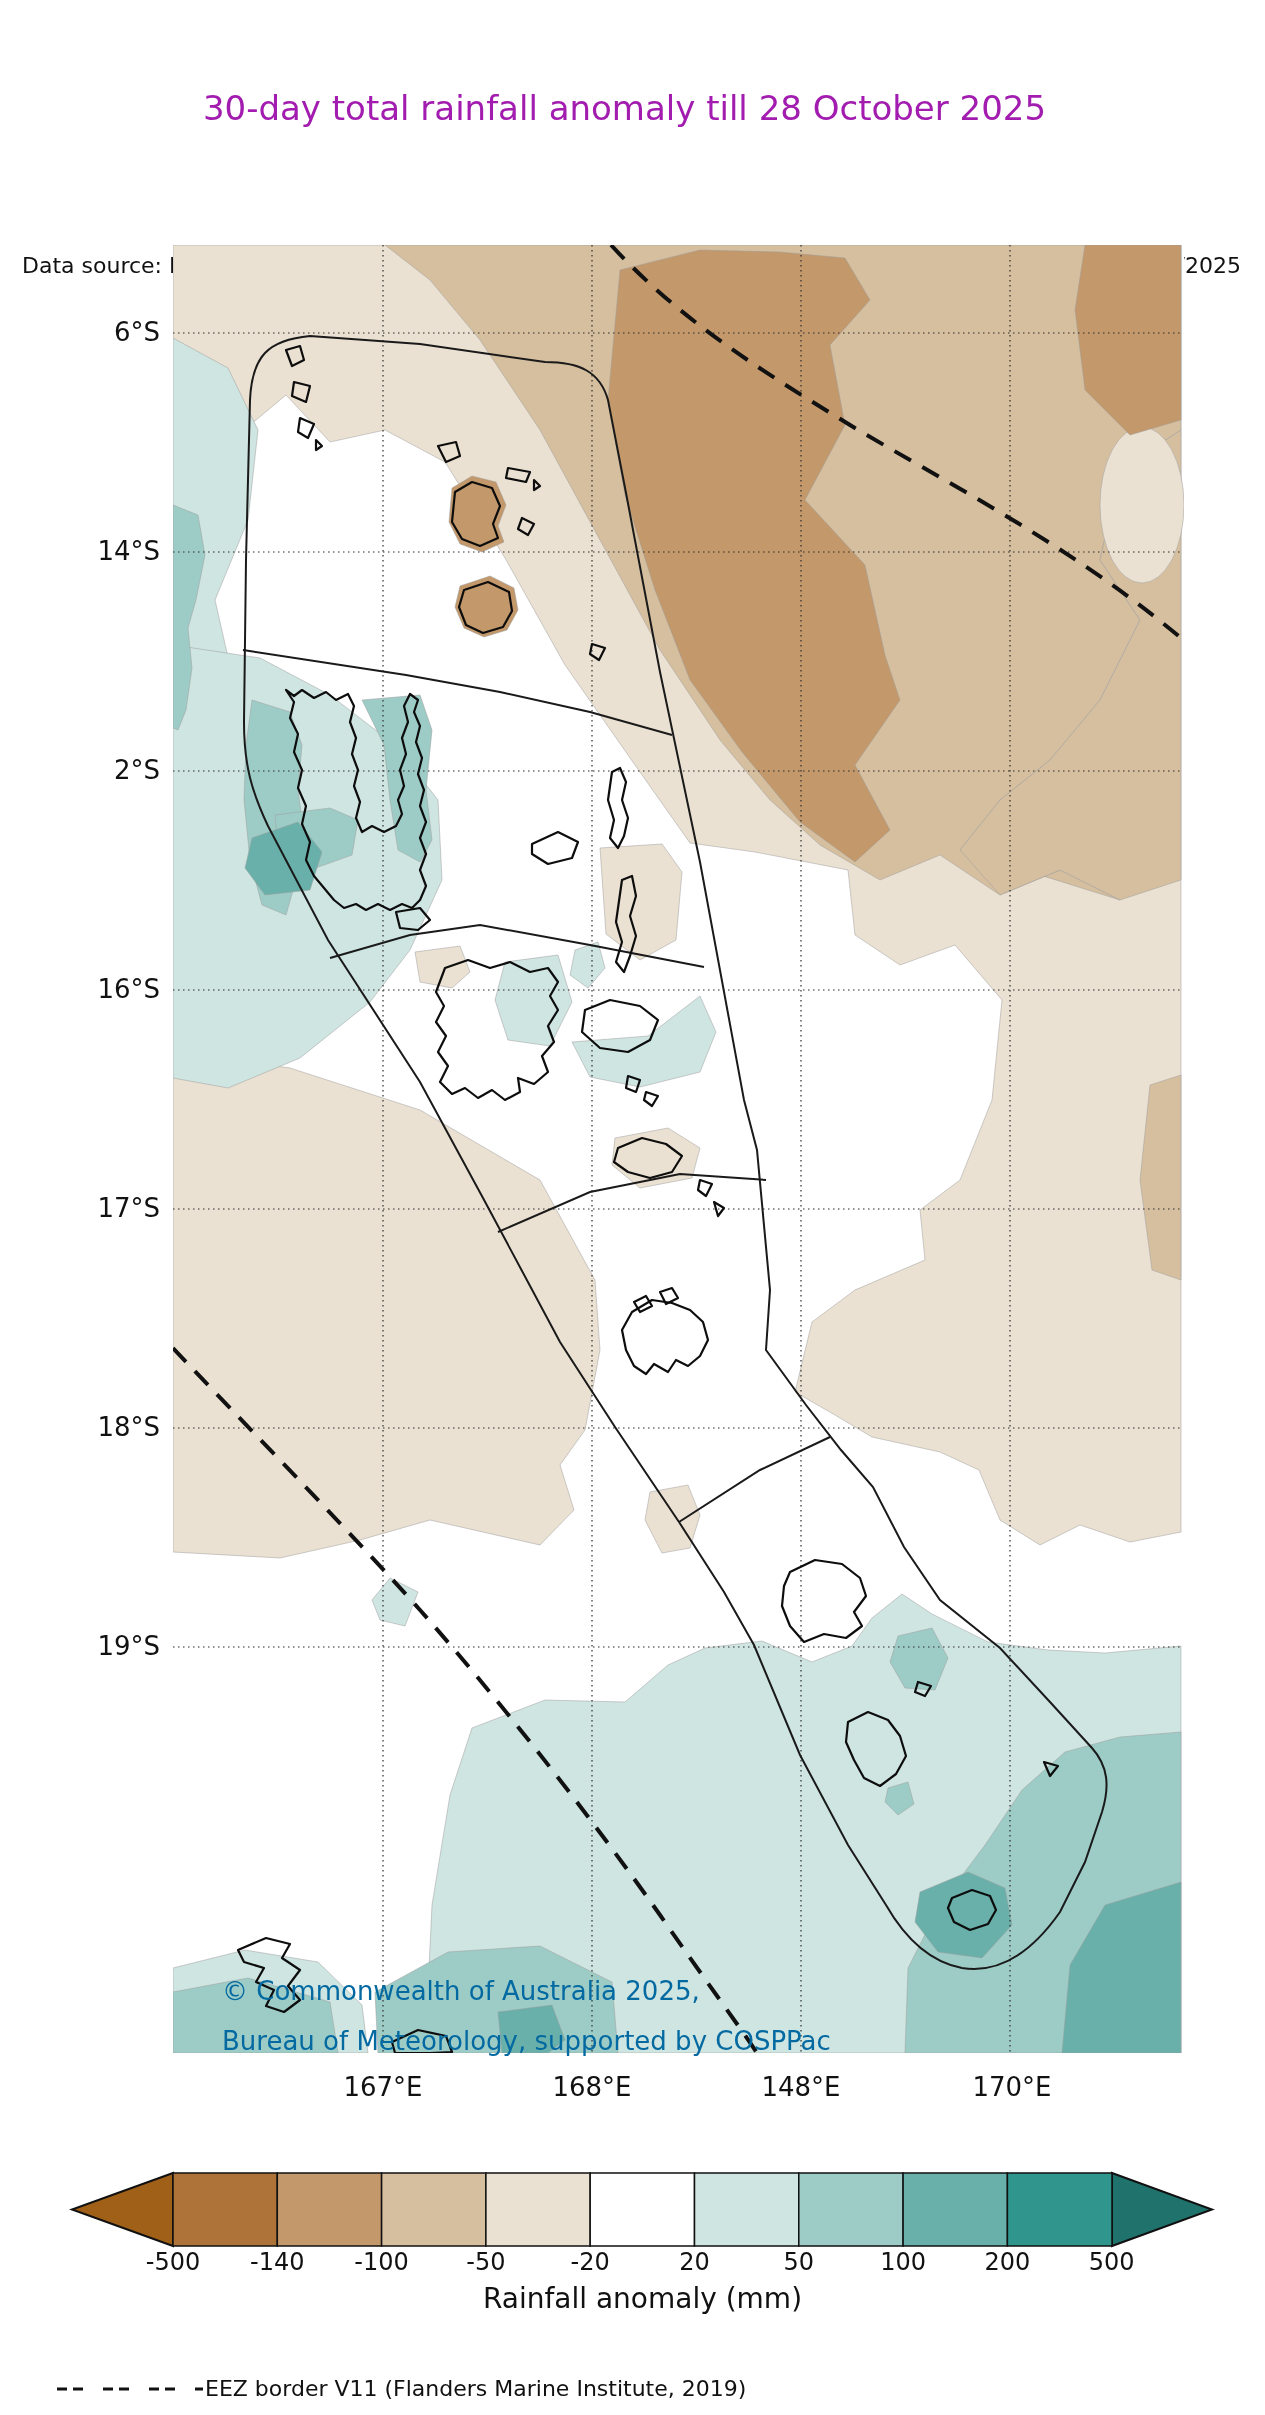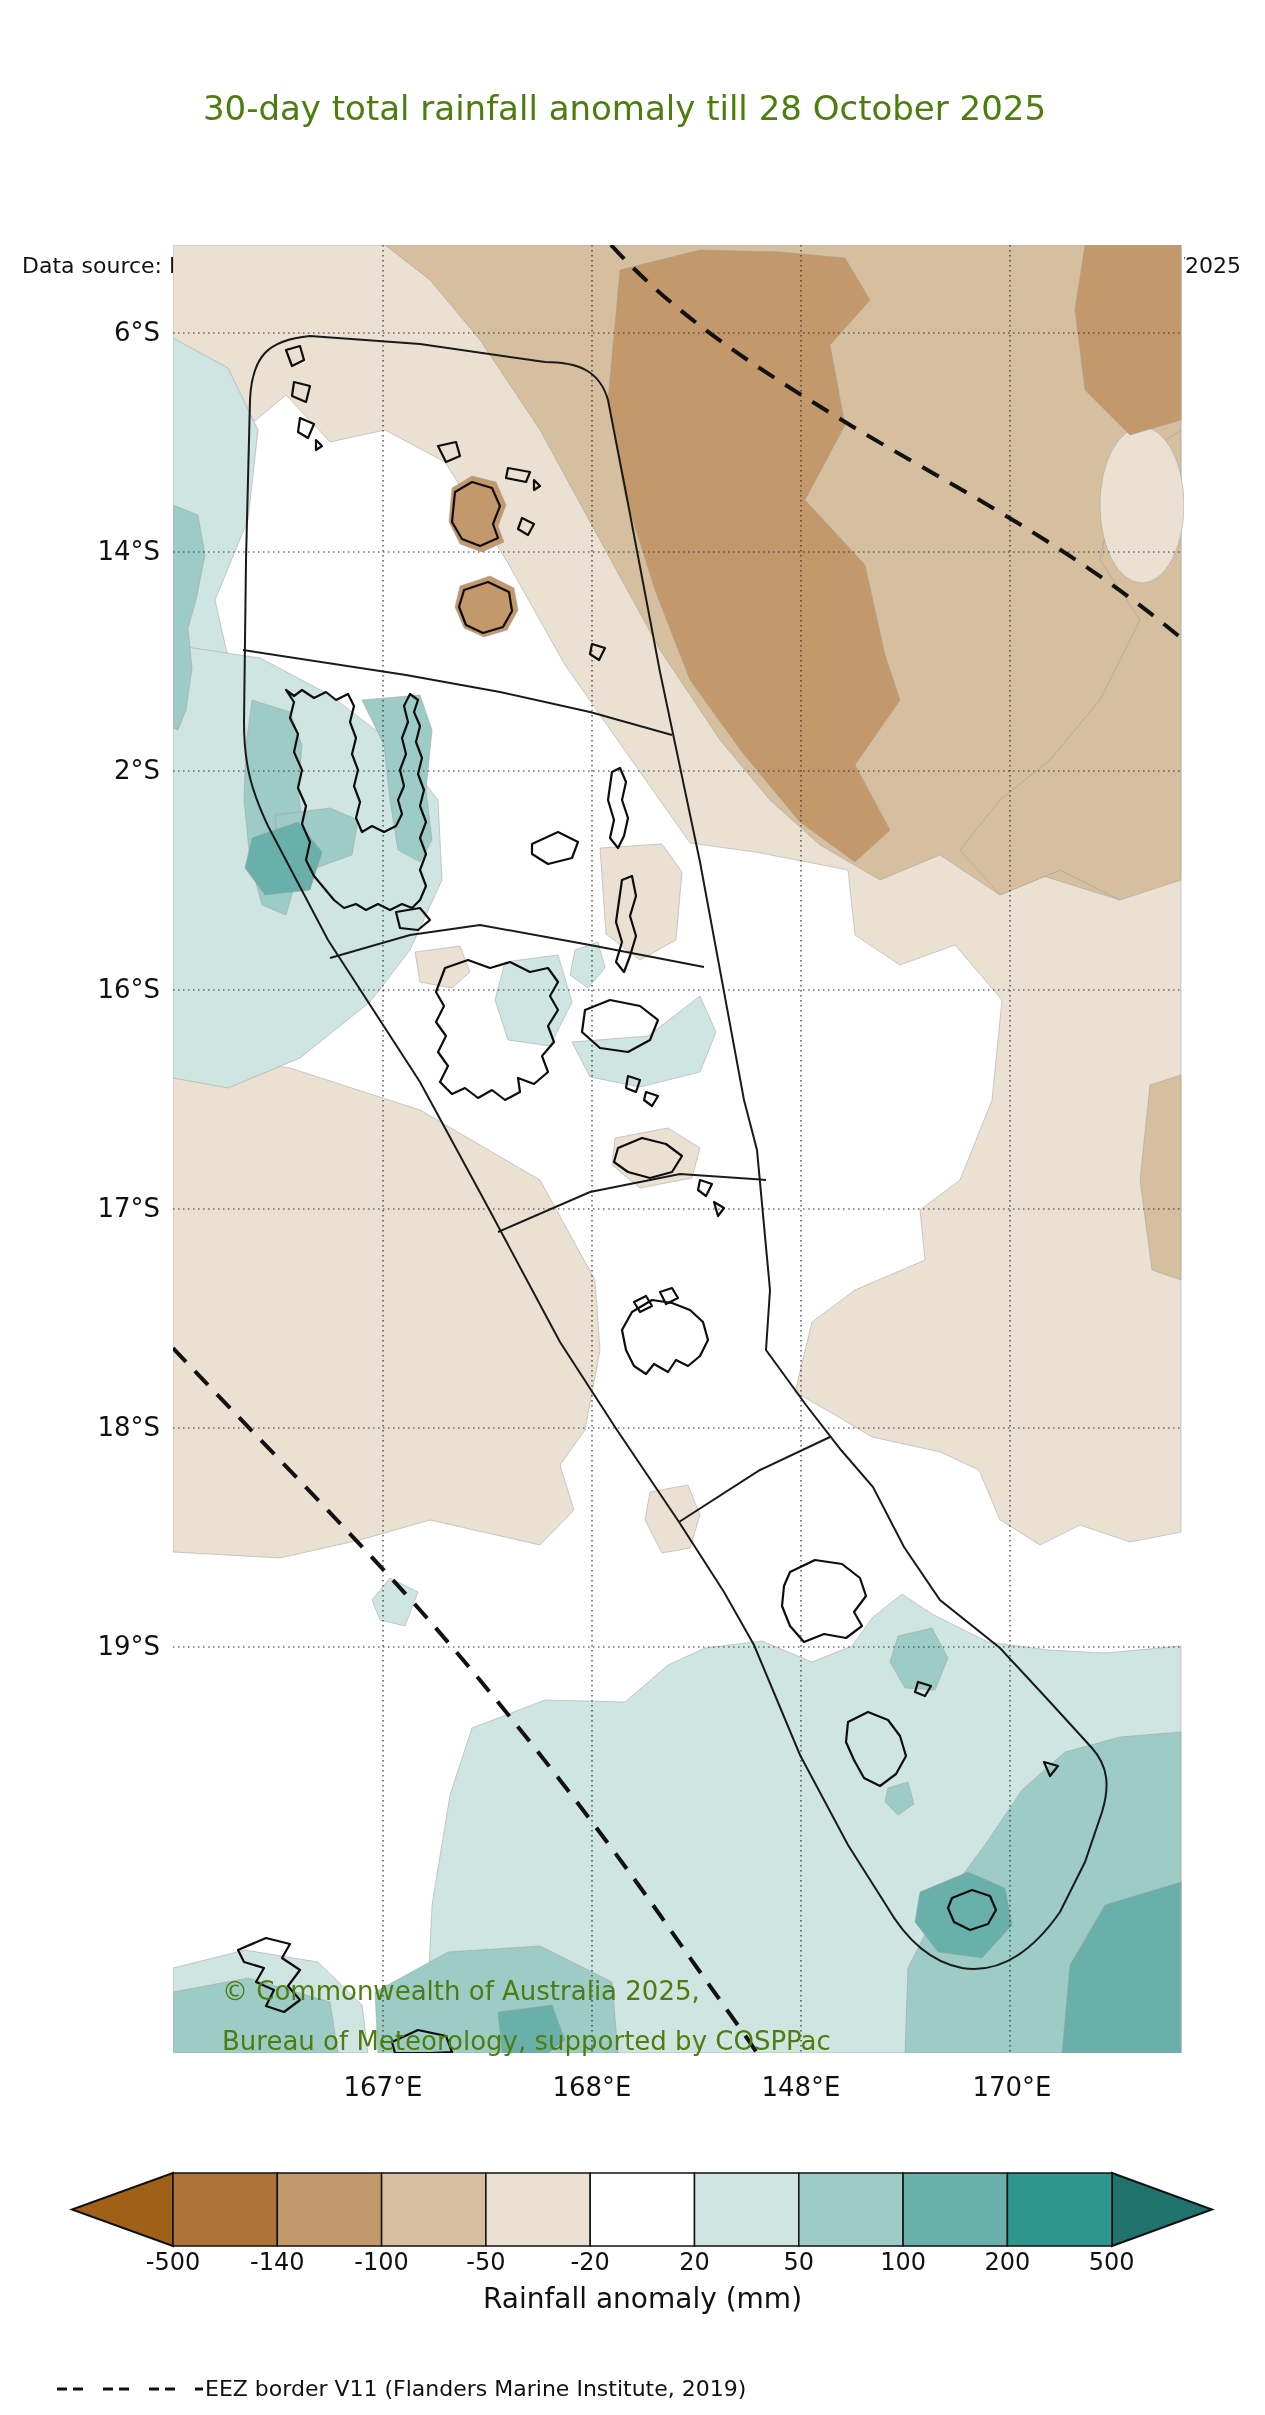--- a/index.html
+++ b/index.html
@@ -1,24 +1,24 @@
 <!DOCTYPE html>
 <html><head>
 <meta charset="utf-8">
 <style>
   html,body{margin:0;padding:0;background:#ffffff;}
   body{width:1265px;height:2415px;position:relative;overflow:hidden;
        font-family:"DejaVu Sans","Liberation Sans",sans-serif;color:#111;}
   .abs{position:absolute;}
-  #title{left:0;top:88px;width:1249px;text-align:center;font-size:34px;color:#4d7c0f;}
+  #title{left:0;top:88px;width:1249px;text-align:center;font-size:34px;color:#a21caf;}
   #hdr-left{left:22px;top:253px;font-size:22px;}
   #hdr-right{right:24px;top:253px;font-size:22px;}
   .lat-label{width:110px;text-align:right;font-size:26px;}
   .lon-label{font-size:26px;transform:translateX(-50%);white-space:nowrap;}
-  #copyright{left:222px;top:1966px;font-size:26px;line-height:50px;color:#4d7c0f;}
+  #copyright{left:222px;top:1966px;font-size:26px;line-height:50px;color:#0369a1;}
   .cb-tick{position:absolute;top:0;font-size:24px;transform:translateX(-50%);}
   #cb-label{left:60px;top:2282px;width:1165px;text-align:center;font-size:28px;}
   #eez-legend{left:55px;top:2376px;display:flex;align-items:center;gap:0;}
   #eez-legend span{font-size:22px;}
   svg{display:block;}
 </style>
 </head>
 <body>
 
 <div class="abs" id="title">30-day total rainfall anomaly till 28 October 2025</div>

